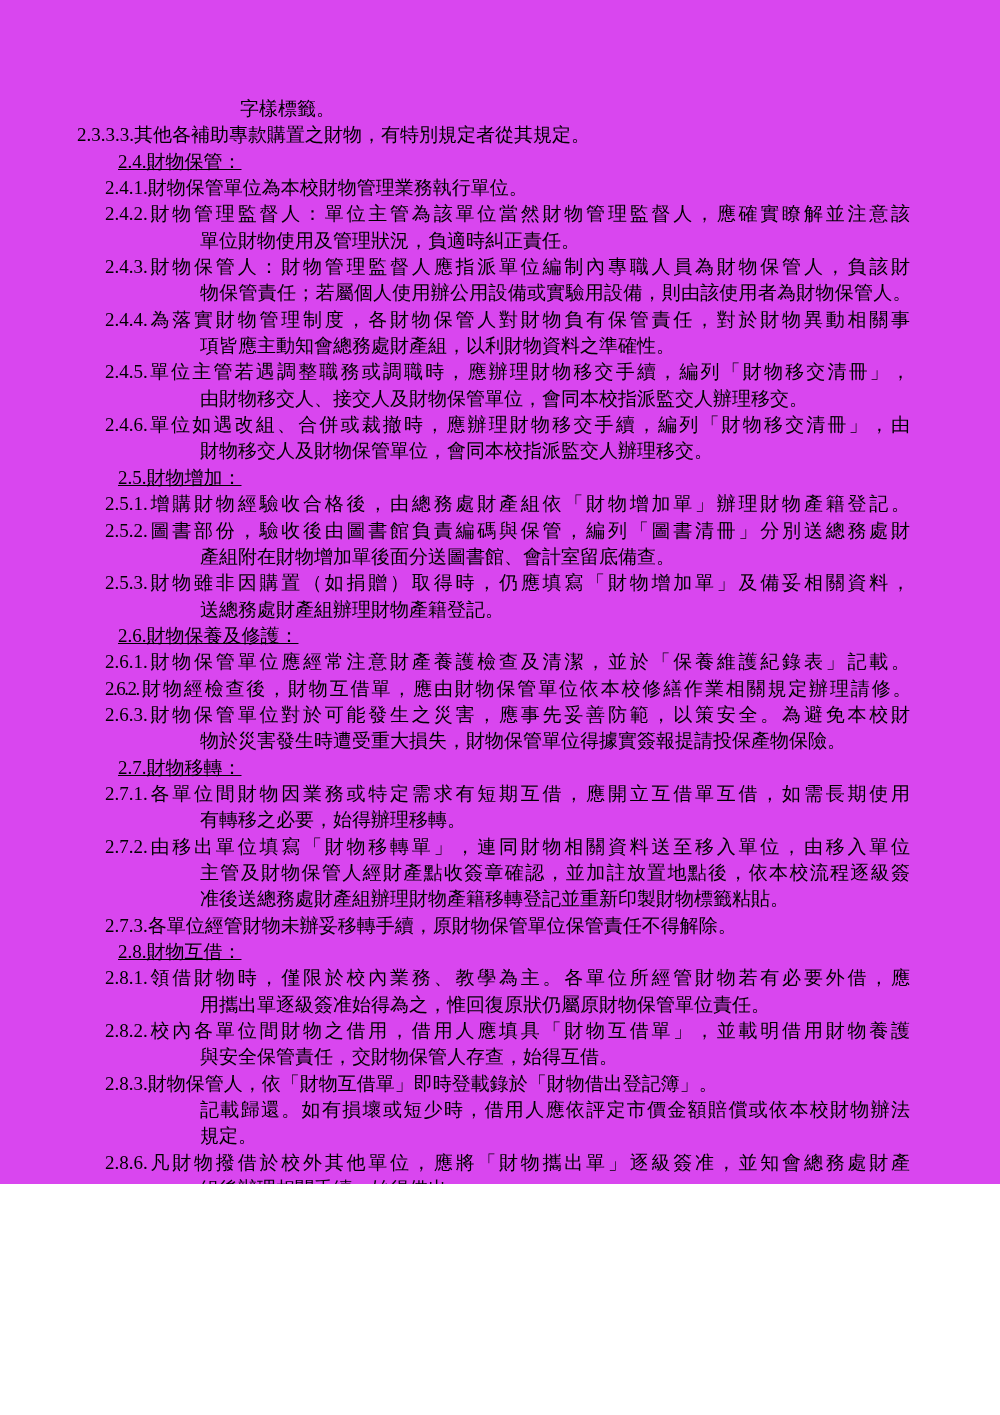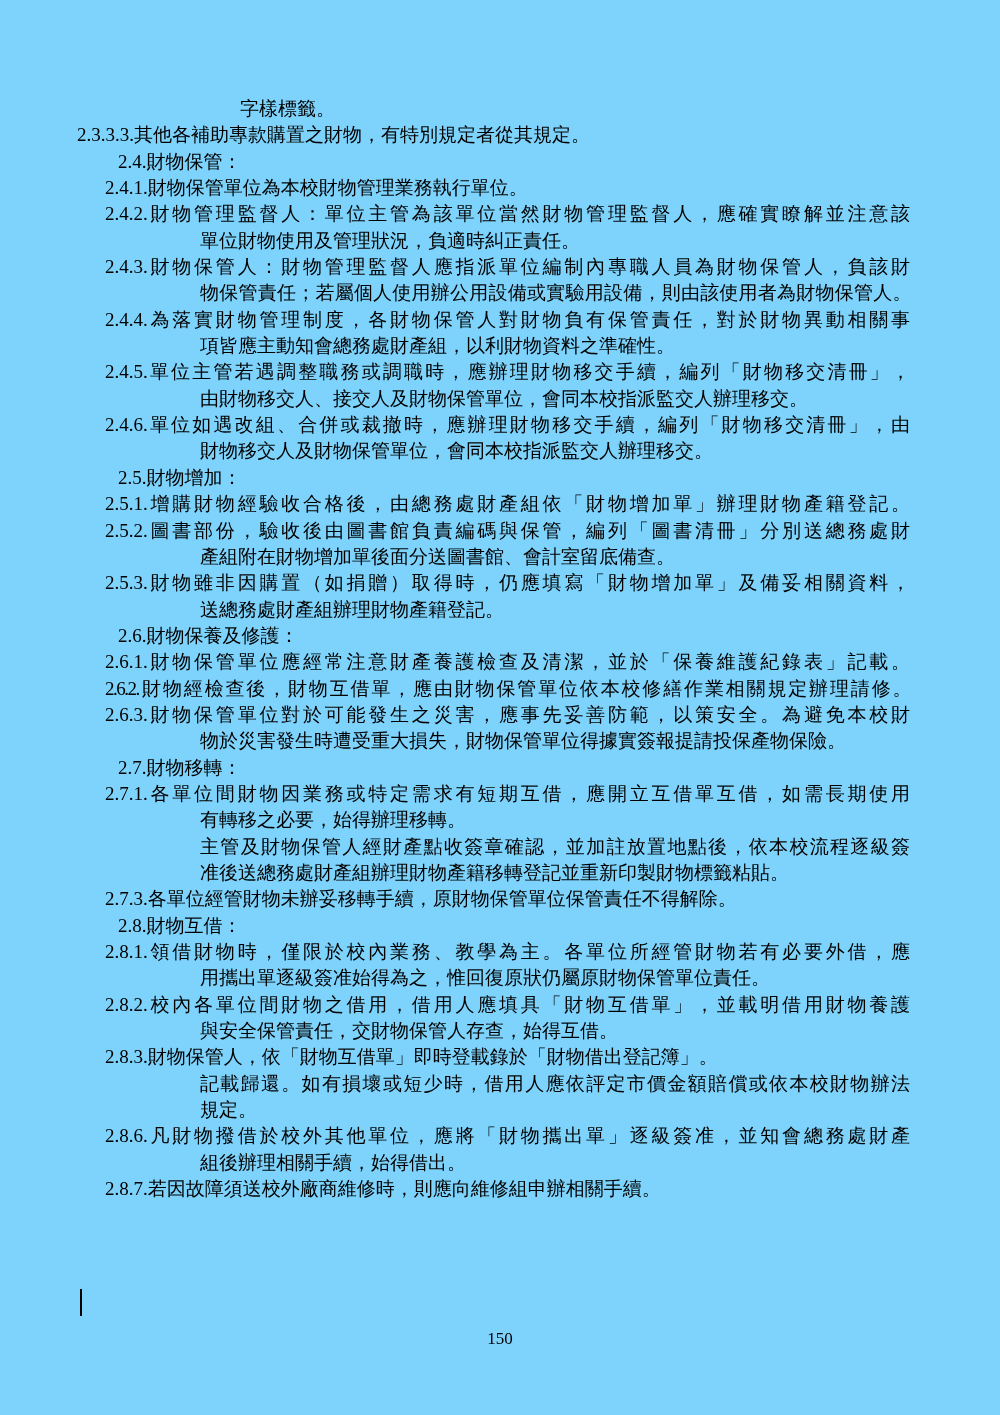--- a/index.html
+++ b/index.html
@@ -3,41 +3,41 @@
 <meta charset="utf-8">
 <style>
   html, body {
     margin: 0;
     padding: 0;
     background: #ffffff;
   }
   .page {
     position: relative;
     width: 1000px;
-    height: 1415px;
-    background: #7dd3fc;
+    height: 1184px;
+    background: #d946ef;
     overflow: hidden;
     font-family: "Liberation Serif", "DejaVu Serif", serif;
     color: #000000;
   }
   .textblock {
     position: absolute;
     top: 96px;
     left: 0;
     width: 1000px;
   }
   .line {
     font-size: 19px;
     line-height: 26.35px;
     height: 26.35px;
     white-space: nowrap;
     color: #000000;
   }
   
-  .in0 { margin-left: 118px; }  
+  .in0 { margin-left: 118px; text-decoration: underline; }  
   .in1 { margin-left: 105px; }  
   .in2 { margin-left: 200px; }  
   .in3 { margin-left: 77px; }  
   .in4 { margin-left: 240px; }  
   .just {
     white-space: normal;
     overflow: hidden;
     text-align: justify;
     text-align-last: justify;
     margin-right: 90px;
@@ -88,20 +88,21 @@
       <div class="line in1 just">2.5.3.財物雖非因購置（如捐贈）取得時，仍應填寫「財物增加單」及備妥相關資料，</div>
       <div class="line in2">送總務處財產組辦理財物產籍登記。</div>
       <div class="line in0">2.6.財物保養及修護：</div>
       <div class="line in1 just">2.6.1.財物保管單位應經常注意財產養護檢查及清潔，並於「保養維護紀錄表」記載。</div>
       <div class="line in1 just tight">2.6.2.財物經檢查後，財物互借單，應由財物保管單位依本校修繕作業相關規定辦理請修。</div>
       <div class="line in1 just">2.6.3.財物保管單位對於可能發生之災害，應事先妥善防範，以策安全。為避免本校財</div>
       <div class="line in2">物於災害發生時遭受重大損失，財物保管單位得據實簽報提請投保產物保險。</div>
       <div class="line in0">2.7.財物移轉：</div>
       <div class="line in1 just">2.7.1.各單位間財物因業務或特定需求有短期互借，應開立互借單互借，如需長期使用</div>
       <div class="line in2">有轉移之必要，始得辦理移轉。</div>
+      <div class="line in1 just">2.7.2.由移出單位填寫「財物移轉單」，連同財物相關資料送至移入單位，由移入單位</div>
       <div class="line in2 just">主管及財物保管人經財產點收簽章確認，並加註放置地點後，依本校流程逐級簽</div>
       <div class="line in2">准後送總務處財產組辦理財物產籍移轉登記並重新印製財物標籤粘貼。</div>
       <div class="line in1">2.7.3.各單位經管財物未辦妥移轉手續，原財物保管單位保管責任不得解除。</div>
       <div class="line in0">2.8.財物互借：</div>
       <div class="line in1 just">2.8.1.領借財物時，僅限於校內業務、教學為主。各單位所經管財物若有必要外借，應</div>
       <div class="line in2">用攜出單逐級簽准始得為之，惟回復原狀仍屬原財物保管單位責任。</div>
       <div class="line in1 just">2.8.2.校內各單位間財物之借用，借用人應填具「財物互借單」，並載明借用財物養護</div>
       <div class="line in2">與安全保管責任，交財物保管人存查，始得互借。</div>
       <div class="line in1">2.8.3.財物保管人，依「財物互借單」即時登載錄於「財物借出登記簿」。</div>
       <div class="line in2 just">記載歸還。如有損壞或短少時，借用人應依評定市價金額賠償或依本校財物辦法</div>

